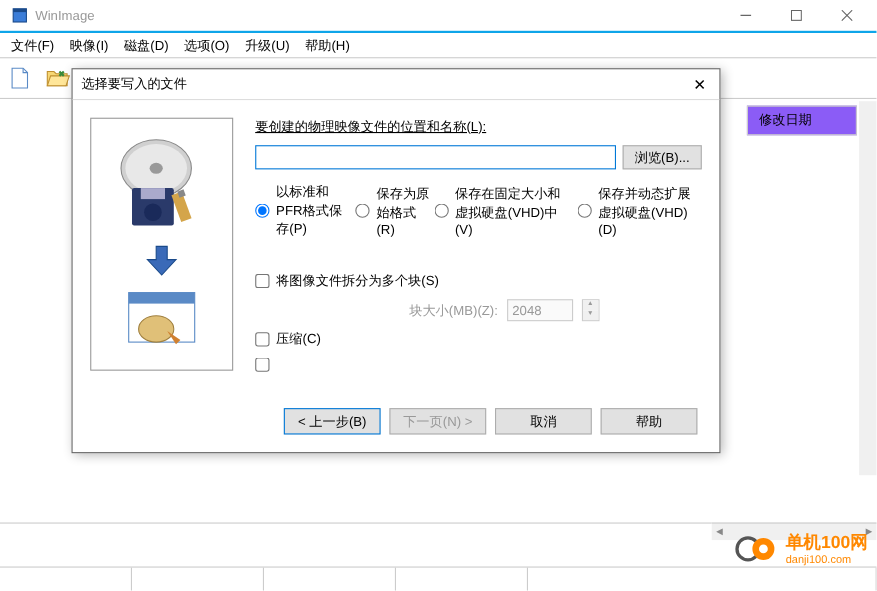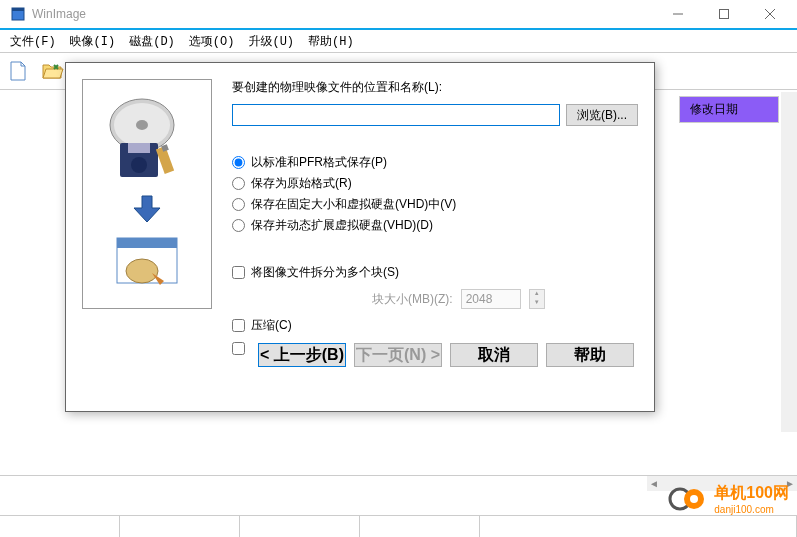--- a/index.html
+++ b/index.html
@@ -6,54 +6,54 @@
     body { font-family: "Microsoft YaHei", "SimSun", sans-serif; font-size: 12px; background: #fff; width: 797px; height: 537px; position: relative; overflow: hidden; }
     
     
     .titlebar { height: 30px; display: flex; align-items: center; padding: 0 4px; background: #fff; border-bottom: 2px solid #0ea5e9; }
     .titlebar-icon { width: 16px; height: 16px; margin: 0 6px; }
     .titlebar-title { flex: 1; color: #999; font-size: 12px; }
     .win-controls { display: flex; }
     .win-btn { width: 46px; height: 30px; display: flex; align-items: center; justify-content: center; color: #666; cursor: pointer; }
     
     .menubar { height: 22px; display: flex; align-items: center; padding: 0 4px; gap: 2px; }
-    .menu-item { padding: 2px 6px; cursor: pointer; font-family: Liberation Mono, monospace; }
+    .menu-item { padding: 2px 6px; cursor: pointer; }
     
     .toolbar { height: 38px; border-top: 1px solid #ccc; border-bottom: 1px solid #ccc; display: flex; align-items: center; padding: 2px; gap: 2px; }
     .tool-btn { width: 32px; height: 32px; display: flex; align-items: center; justify-content: center; border: 1px solid transparent; }
     
     .content-area { position: relative; height: 380px; background: #fff; }
     .column-header { position: absolute; right: 18px; top: 6px; padding: 4px 10px; border: 1px solid #ccc; background: #8b5cf6; font-size: 12px; min-width: 100px; }
     
     .statusbar { position: absolute; bottom: 0; left: 0; right: 0; height: 22px; border-top: 1px solid #ccc; display: flex; }
     .status-cell { border-right: 1px solid #ccc; height: 100%; }
     
     
     .dialog { position: absolute; left: 65px; top: 62px; width: 590px; height: 350px; background: #fff; border: 1px solid #666; box-shadow: 2px 2px 10px rgba(0,0,0,0.3); }
     .dialog-titlebar { height: 28px; display: flex; align-items: center; padding: 0 8px; border-bottom: 1px solid #ddd; }
     .dialog-title { flex: 1; font-size: 12px; }
     .dialog-close { width: 20px; height: 20px; display: flex; align-items: center; justify-content: center; cursor: pointer; font-size: 14px; }
     
     .dialog-body { display: flex; padding: 16px; gap: 20px; height: 270px; }
     .dialog-image { width: 130px; height: 230px; border: 1px solid #999; background: #fff; display: flex; flex-direction: column; align-items: center; justify-content: space-around; padding: 10px; }
     .dialog-form { flex: 1; display: flex; flex-direction: column; gap: 8px; }
-    .form-label { font-size: 12px; }
+    .form-label { font-size: 12px; text-decoration: underline; }
     .path-row { display: flex; gap: 6px; align-items: flex-start; }
     .path-input { flex: 1; height: 22px; border: 1px solid #0078d7; padding: 2px 4px; font-size: 12px; }
     .browse-btn { height: 22px; padding: 0 10px; border: 1px solid #adadad; background: #e1e1e1; cursor: pointer; font-size: 12px; }
-    .radio-group { display: flex; flex-direction: column; gap: 4px; margin-top: 20px; }
+    .radio-group { display: flex; gap: 4px; margin-top: 4px; }
     .radio-item, .check-item { display: flex; align-items: center; gap: 6px; font-size: 12px; }
     .radio-item input, .check-item input { margin: 0; }
     .block-size-row { display: flex; align-items: center; gap: 8px; margin-left: 140px; color: #999; font-size: 12px; }
     .block-input { width: 60px; height: 20px; border: 1px solid #ccc; padding: 1px 4px; color: #999; font-size: 12px; }
     .spinner-btns { display: flex; flex-direction: column; border: 1px solid #ccc; }
     .spinner-btn { width: 14px; height: 9px; font-size: 6px; line-height: 6px; text-align: center; background: #f0f0f0; cursor: pointer; }
     
     .dialog-footer { display: flex; justify-content: flex-end; padding: 10px 20px; gap: 8px; }
-    .dlg-btn { min-width: 88px; height: 24px; border: 1px solid #adadad; background: #e1e1e1; cursor: pointer; font-size: 16px; font-weight: bold; }
+    .dlg-btn { min-width: 88px; height: 24px; border: 1px solid #adadad; background: #e1e1e1; cursor: pointer; font-size: 12px; }
     .dlg-btn.primary { border: 1px solid #0078d7; }
     .dlg-btn:disabled { color: #999; }
     
     
     .watermark { position: absolute; right: 8px; bottom: 22px; display: flex; align-items: center; gap: 6px; }
     .watermark-text { color: #ff8800; font-size: 16px; font-weight: bold; }
     .watermark-sub { color: #ff8800; font-size: 10px; }
     
     .scroll-track { position: absolute; right: 0; top: 92px; width: 16px; height: 340px; background: #f0f0f0; }
     .hscroll-row { position: absolute; bottom: 46px; left: 0; right: 0; height: 16px; display:flex; }
@@ -144,20 +144,24 @@
     <circle cx="26" cy="15" r="10" fill="#ff8800"></circle>
     <circle cx="26" cy="15" r="4" fill="#fff"></circle>
   </svg>
   <div>
     <div class="watermark-text">单机100网</div>
     <div class="watermark-sub">danji100.com</div>
   </div>
 </div>
 
 <div class="dialog">
+  <div class="dialog-titlebar">
+    <span class="dialog-title">选择要写入的文件</span>
+    <span class="dialog-close">✕</span>
+  </div>
   <div class="dialog-body">
     <div class="dialog-image">
       <svg width="90" height="90" viewBox="0 0 90 90">
         <ellipse cx="40" cy="30" rx="32" ry="26" fill="#d0d0d0" stroke="#888"></ellipse>
         <ellipse cx="40" cy="30" rx="28" ry="22" fill="#e8e8e8"></ellipse>
         <ellipse cx="40" cy="30" rx="6" ry="5" fill="#999"></ellipse>
         <rect x="18" y="48" width="38" height="34" fill="#2a3a6a" rx="2"></rect>
         <rect x="26" y="48" width="22" height="10" fill="#aac"></rect>
         <circle cx="37" cy="70" r="8" fill="#1a2a5a"></circle>
         <rect x="58" y="52" width="10" height="26" fill="#d4a54a" transform="rotate(-20 63 65)"></rect>

